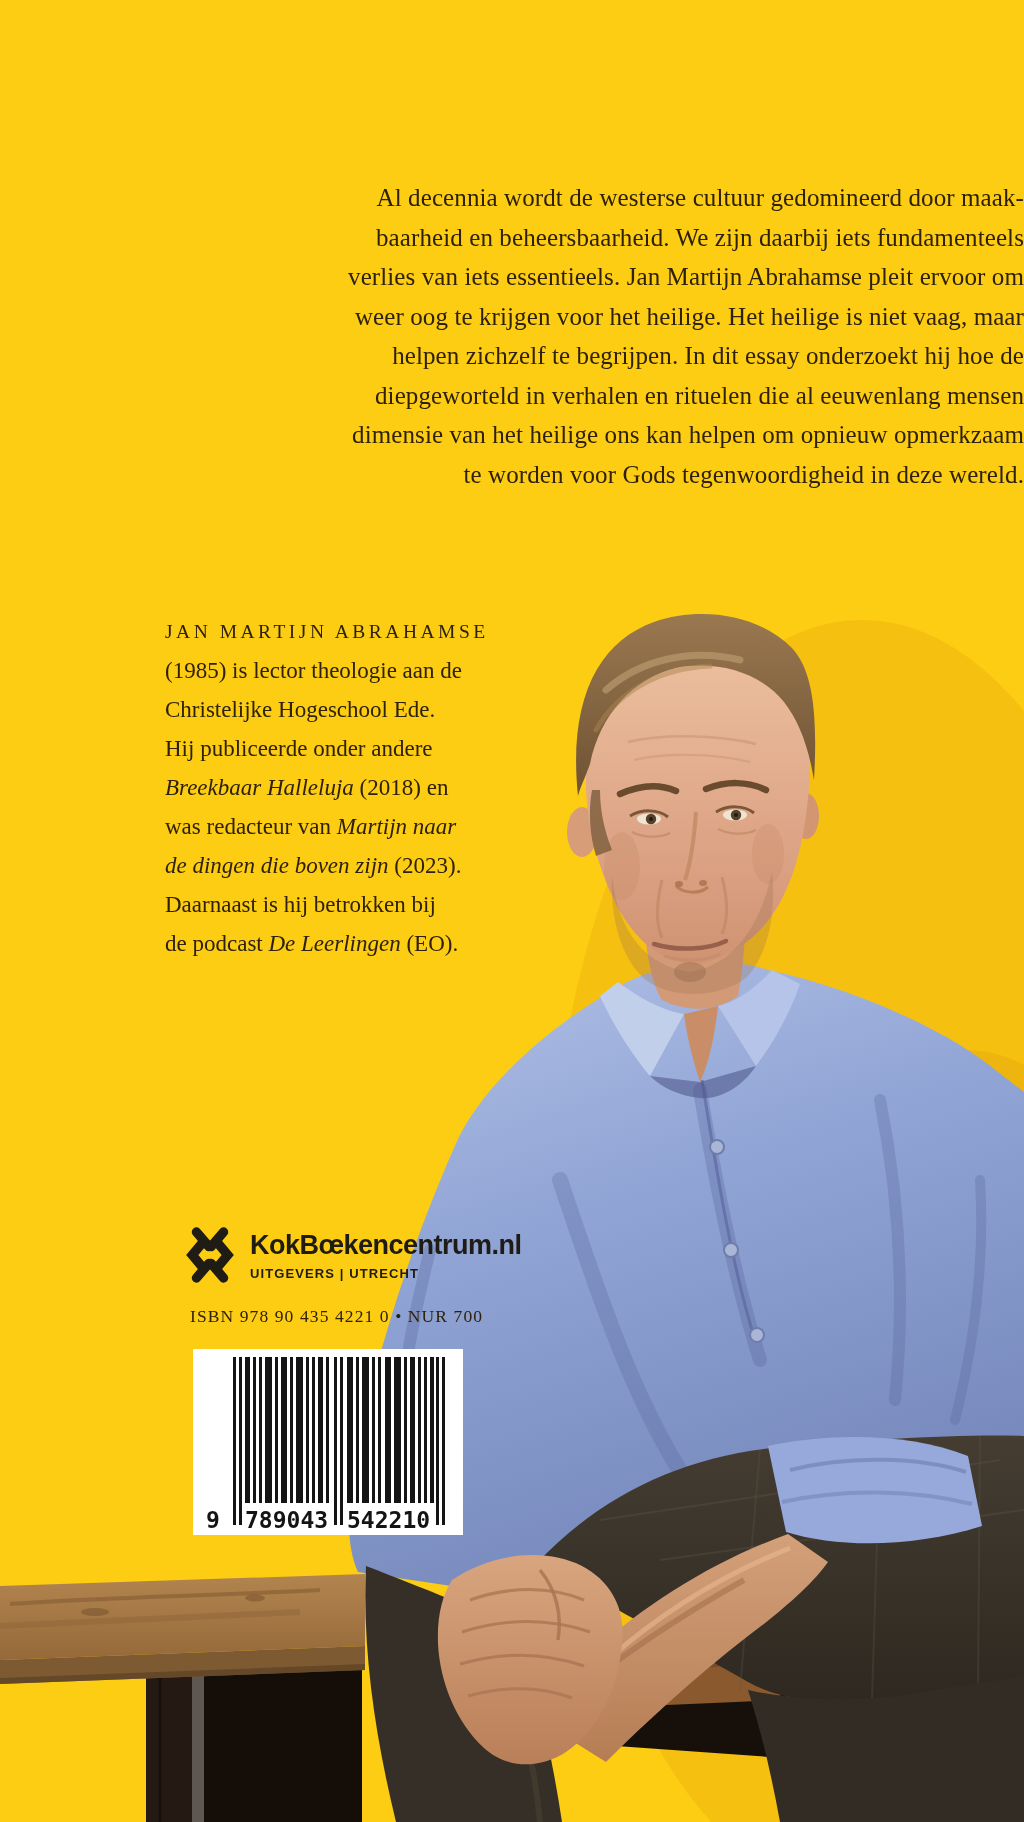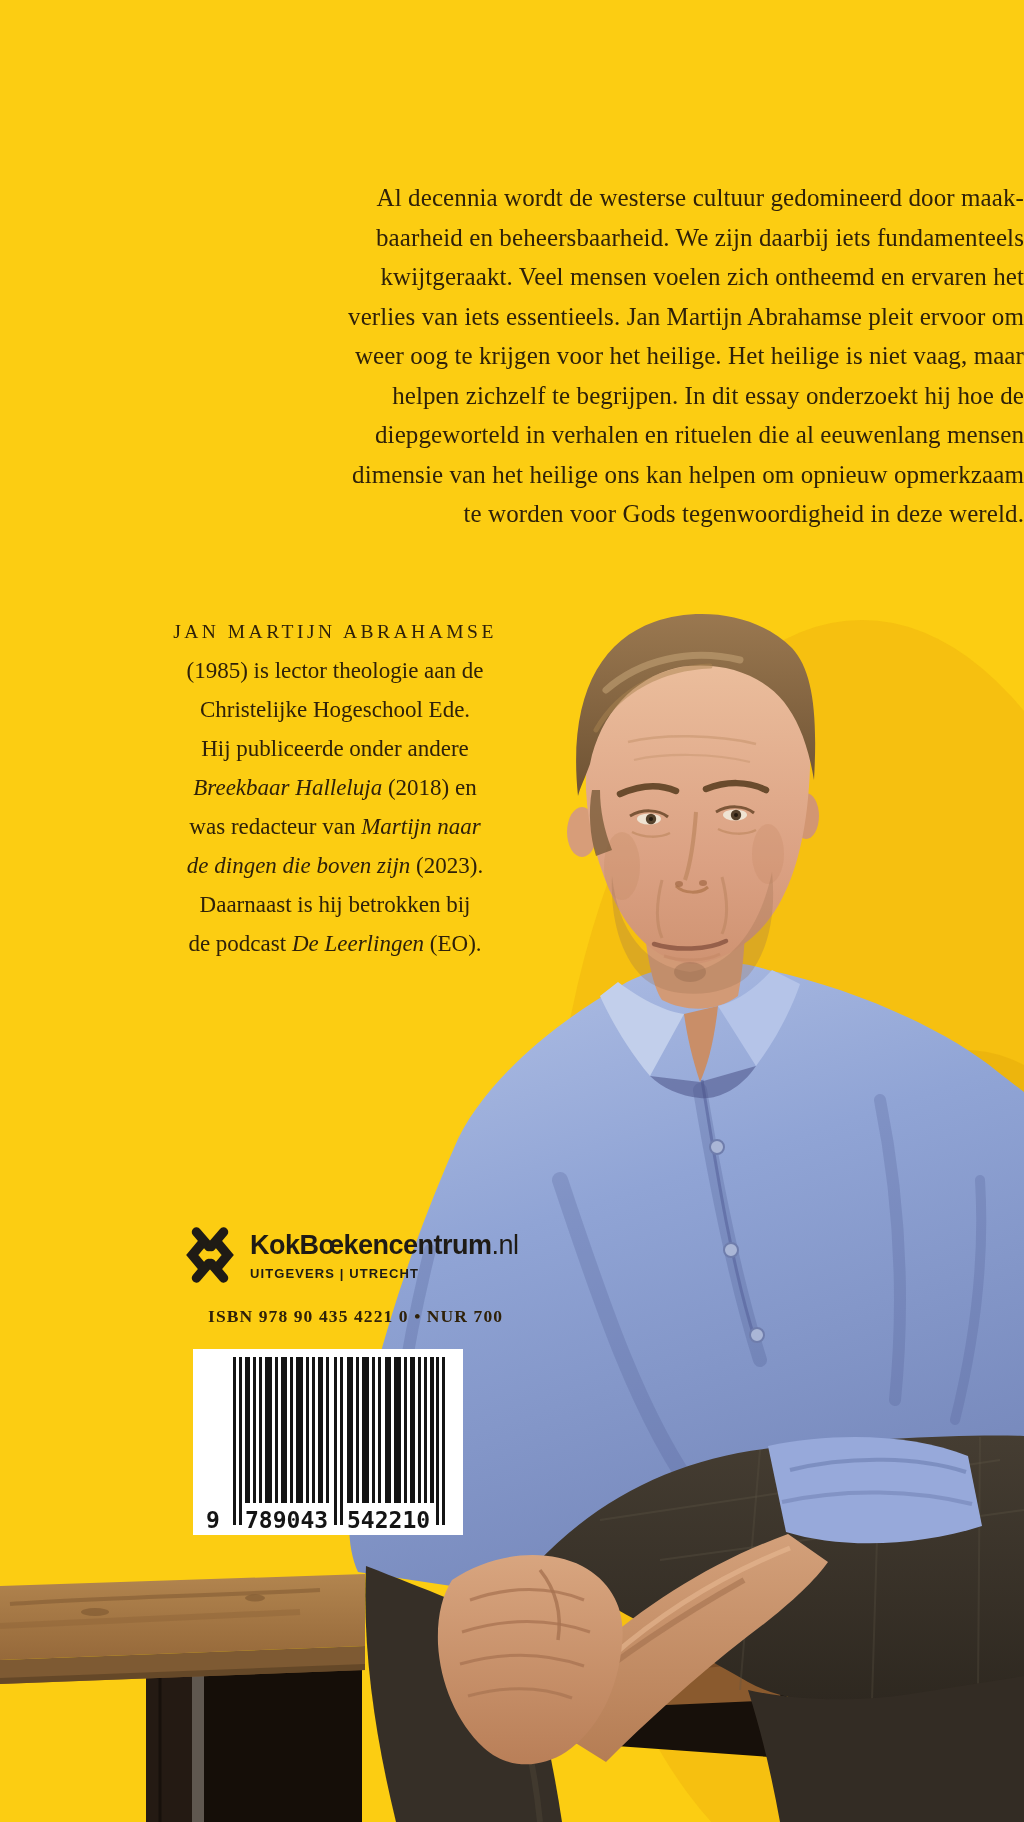--- a/index.html
+++ b/index.html
@@ -6,51 +6,50 @@
   body { width:1024px; height:1822px; background:#fccd12; position:relative;
          font-family:"Liberation Serif", serif; }
   .cover { position:absolute; inset:0; width:1024px; height:1822px; overflow:hidden; background:#fccd12; }
 
   
   .blurb { position:absolute; top:178px; left:0; width:1024px; text-align:right;
            font-size:25px; line-height:39.5px; color:#2f2109; letter-spacing:.1px; }
 
   
   .bio { position:absolute; top:612px; left:165px; width:340px;
-         font-size:23px; line-height:39px; color:#2f2109; text-align:center; }
+         font-size:23px; line-height:39px; color:#2f2109; text-align:left; }
   .bio-name { font-size:19.5px; letter-spacing:3.5px; line-height:39px; }
   .bio em { }
 
   
   .photo-svg { position:absolute; left:0; top:0; width:1024px; height:1822px; pointer-events:none; }
 
   
   .publisher { position:absolute; left:186px; top:1222px; display:flex; align-items:flex-start; color:#1f1b15; }
   .logo-mark { width:48px; height:66px; }
   .logo-text { margin-left:16px; padding-top:8px; font-family:"Liberation Sans", sans-serif; }
   .logo-title { font-size:27px; font-weight:bold; letter-spacing:-.5px; line-height:30px; }
-  .logo-suffix { font-weight:normal; }
+  .logo-suffix { font-weight:bold; }
   .logo-tagline { font-size:13px; font-weight:bold; letter-spacing:1.1px; margin-top:6px; }
 
   
-  .isbn { position:absolute; left:208px; top:1306px; font-weight:bold; font-size:17.5px;
+  .isbn { position:absolute; left:190px; top:1306px; font-weight:normal; font-size:17.5px;
           letter-spacing:1.1px; color:#2f2109; }
   .barcode { position:absolute; left:193px; top:1349px; width:270px; height:186px; background:#ffffff; }
   .barcode svg { display:block; }
   .barcode text { font-family:"DejaVu Sans Mono", monospace; font-size:23px; font-weight:bold; fill:#141414; }
 </style>
 </head>
 <body>
 
 <div class="cover">
 
   <div class="blurb">
     <div>Al decennia wordt de westerse cultuur gedomineerd door maak-</div>
     <div>baarheid en beheersbaarheid. We zijn daarbij iets fundamenteels</div>
-    <div>kwijtgeraakt. Veel mensen voelen zich ontheemd en ervaren het</div>
     <div>verlies van iets essentieels. Jan Martijn Abrahamse pleit ervoor om</div>
     <div>weer oog te krijgen voor het heilige. Het heilige is niet vaag, maar</div>
     <div>helpen zichzelf te begrijpen. In dit essay onderzoekt hij hoe de</div>
     <div>diepgeworteld in verhalen en rituelen die al eeuwenlang mensen</div>
     <div>dimensie van het heilige ons kan helpen om opnieuw opmerkzaam</div>
     <div>te worden voor Gods tegenwoordigheid in deze wereld.</div>
   </div>
 
   <svg class="photo-svg" viewBox="0 0 1024 1822" xmlns="http://www.w3.org/2000/svg">
     <defs>

